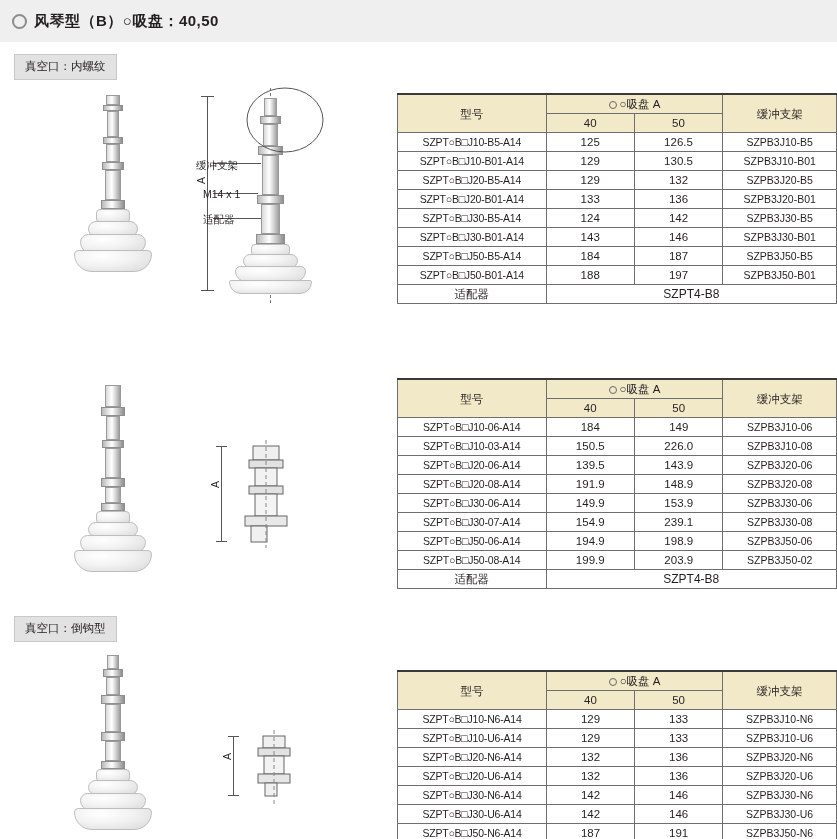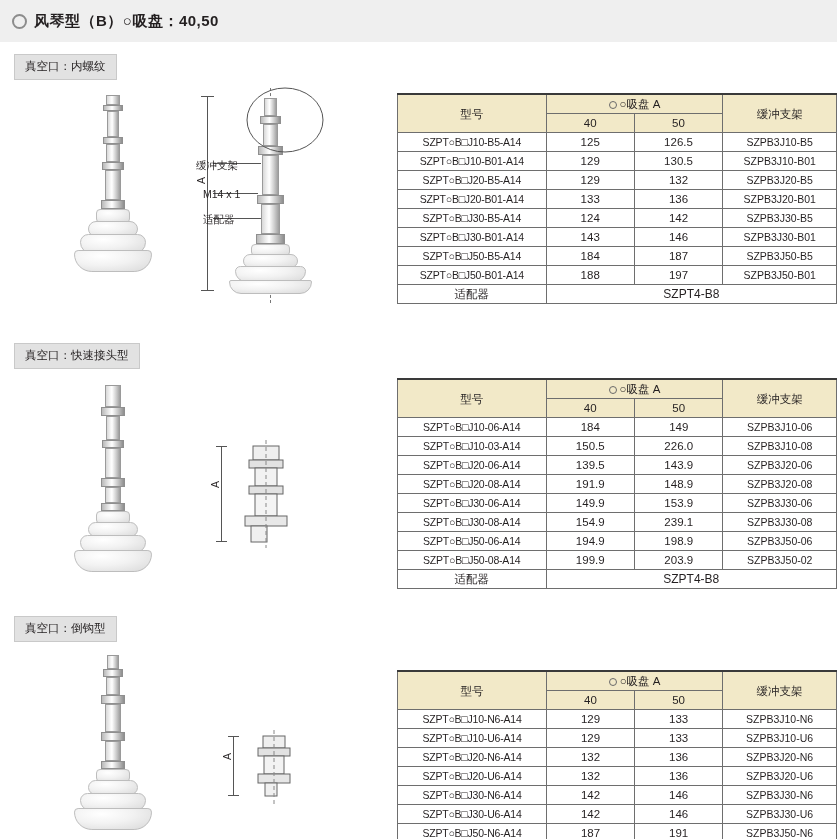--- a/index.html
+++ b/index.html
@@ -216,21 +216,20 @@
           <td class="val-cell">197</td>
           <td class="br-cell">SZPB3J50-B01</td>
         </tr>
       <tr>
         <td class="foot-label">适配器</td>
         <td class="foot-value" colspan="3">SZPT4-B8</td>
       </tr>
     </tbody>
   </table>
 
-  <div class="tag" style="left:14px; top:343px;">真空口：快速接头型</div>
 
   <div class="art" style="left:60px; top:385px; width:110px; height:195px;">
     <div class="metal" style="left:45px; top:0px; width:16px; height:22px;"></div>
     <div class="metal-d" style="left:41px; top:22px; width:24px; height:9px;"></div>
     <div class="metal" style="left:46px; top:31px; width:14px; height:24px;"></div>
     <div class="metal-d" style="left:42px; top:55px; width:22px; height:8px;"></div>
     <div class="metal" style="left:45px; top:63px; width:16px; height:30px;"></div>
     <div class="metal-d" style="left:41px; top:93px; width:24px; height:9px;"></div>
     <div class="metal" style="left:45px; top:102px; width:16px; height:16px;"></div>
     <div class="metal-d" style="left:41px; top:118px; width:24px; height:8px;"></div>
@@ -294,21 +293,21 @@
           <td class="val-cell">148.9</td>
           <td class="br-cell">SZPB3J20-08</td>
         </tr>
       <tr>
           <td class="model-cell">SZPT○B□J30-06-A14</td>
           <td class="val-cell">149.9</td>
           <td class="val-cell">153.9</td>
           <td class="br-cell">SZPB3J30-06</td>
         </tr>
       <tr>
-          <td class="model-cell">SZPT○B□J30-08-A14</td>
+          <td class="model-cell">SZPT○B□J30-07-A14</td>
           <td class="val-cell">154.9</td>
           <td class="val-cell">239.1</td>
           <td class="br-cell">SZPB3J30-08</td>
         </tr>
       <tr>
           <td class="model-cell">SZPT○B□J50-06-A14</td>
           <td class="val-cell">194.9</td>
           <td class="val-cell">198.9</td>
           <td class="br-cell">SZPB3J50-06</td>
         </tr>

